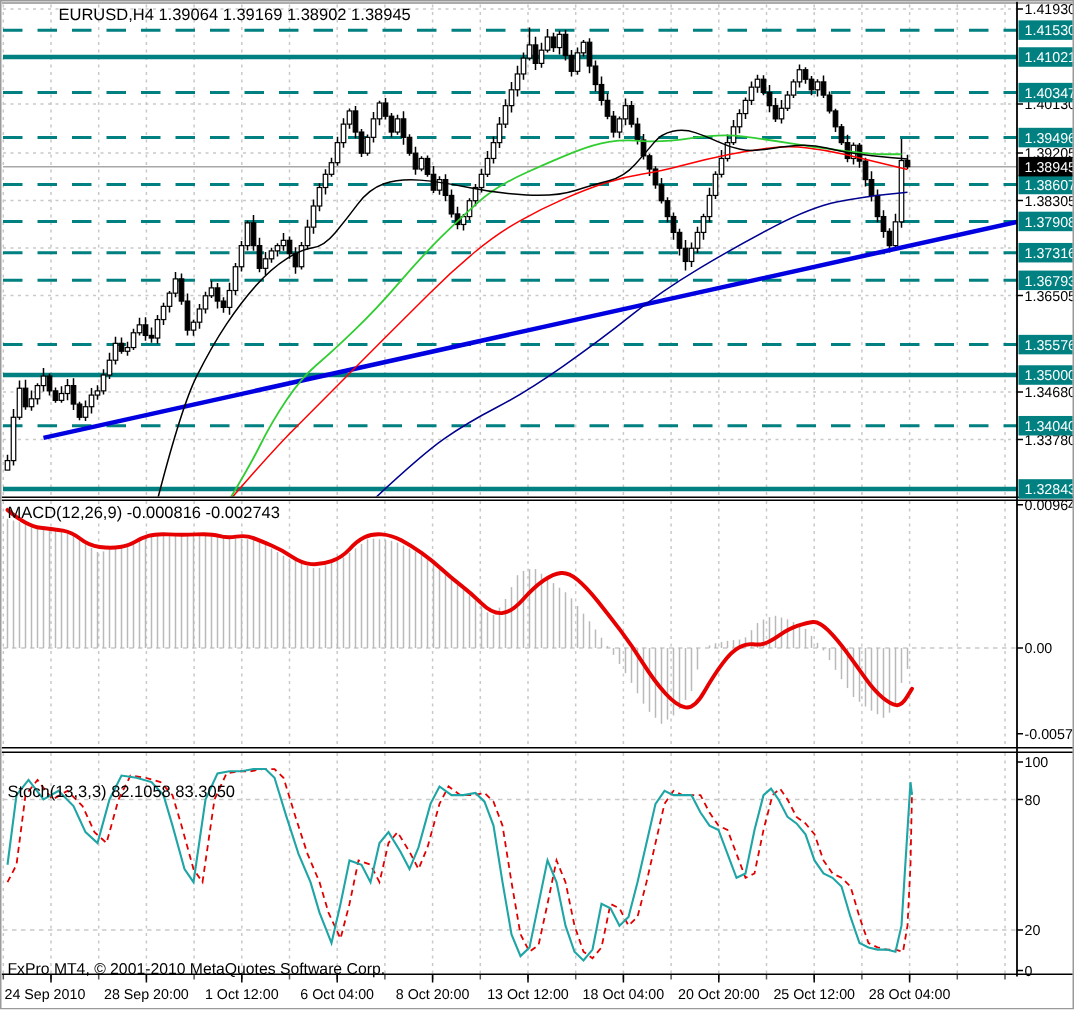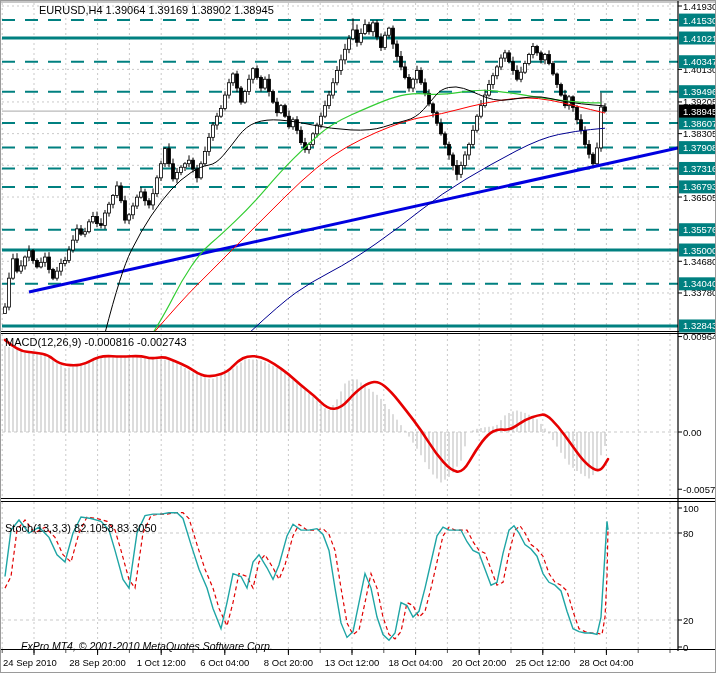--- a/index.html
+++ b/index.html
@@ -9,21 +9,21 @@
     border:1px solid #9a9a9a;box-sizing:border-box;
   }
   #chart-svg{position:absolute;left:0;top:0;}
   .panel-label{
     position:absolute;font-size:11px;color:#000;white-space:nowrap;
     font-family:"Liberation Sans", sans-serif;letter-spacing:0px;
   }
   #main-title{left:4px;top:3px;margin-left:34px;}
   #macd-label{left:4px;top:335px;}
   #stoch-label{left:4px;top:501px;margin-top:20px;}
-  #copyright-label{left:20px;top:639px;font-size:10.5px;font-style:italic;}
+  #copyright-label{left:4px;top:639px;font-size:10.5px;}
   text{font-family:"Liberation Sans", sans-serif;}
 </style>
 </head>
 <body>
 
 <div id="chart-window">
   <svg id="chart-svg" width="716" height="673">
       <defs>
         <clipPath id="mainClip">
           <rect x="1" y="2" width="676" height="328"></rect>

